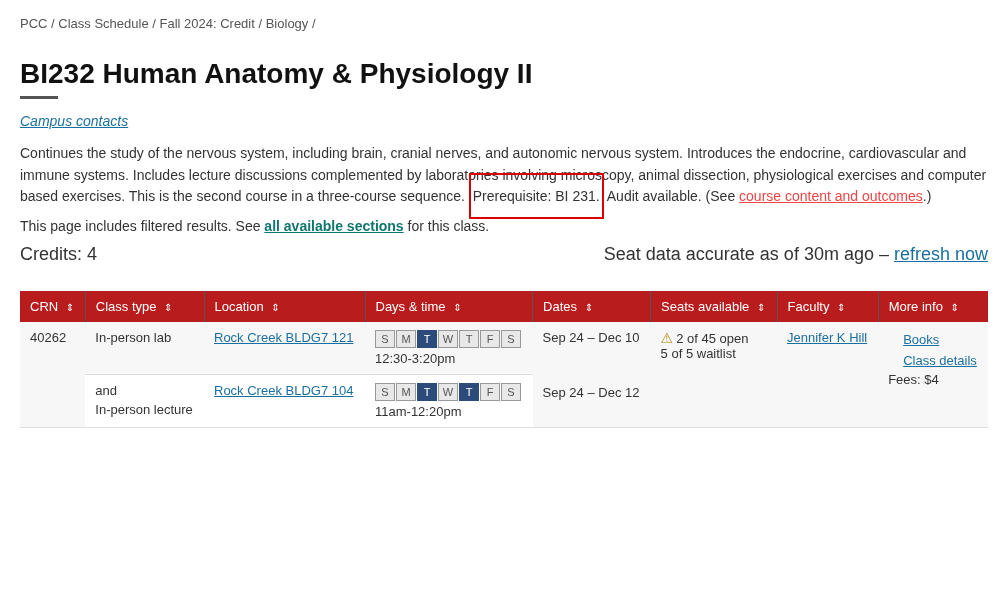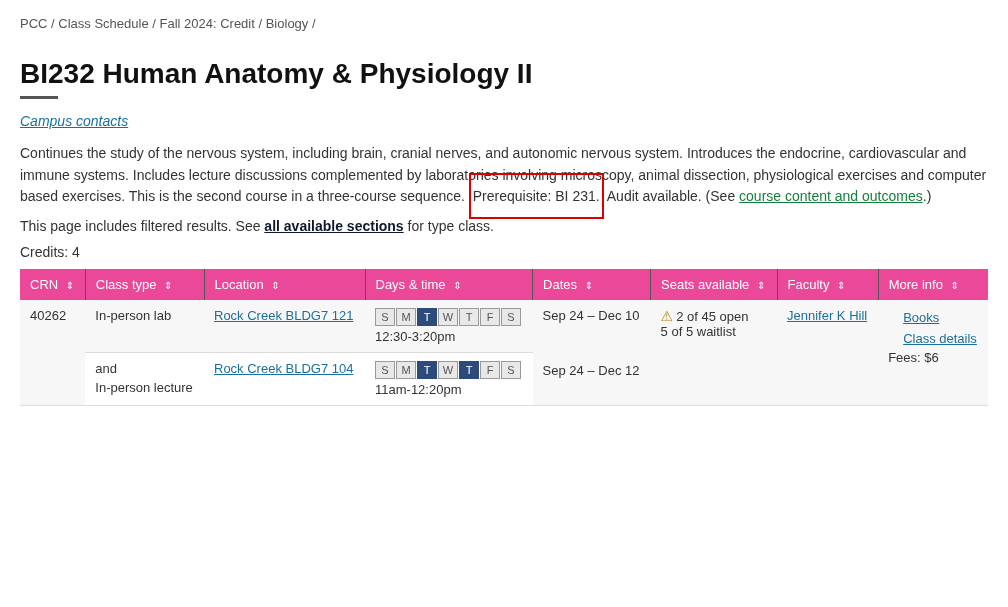--- a/index.html
+++ b/index.html
@@ -46,63 +46,63 @@
       font-size: 14px;
     }
 
     
     .description {
       font-size: 14px;
       line-height: 1.55;
       margin-bottom: 10px;
     }
     .description a {
-      color: #15803d;
+      color: #ef4444;
       text-decoration: underline;
     }
     .prereq-highlight {
       display: inline;
       border: 2px solid #d00;
       padding: 13px 2px;
     }
 
     
     .filtered-note {
       font-size: 14px;
       margin-bottom: 10px;
     }
     .filtered-note a {
-      color: #0f172a;
+      color: #0f766e;
       font-weight: bold;
       text-decoration: underline;
     }
 
     
     .credits-row {
       display: flex;
       justify-content: space-between;
       align-items: center;
-      margin-bottom: 9px;
-      font-size: 14px;
+      margin-bottom: 26px;
+      font-size: 18px;
     }
     .credits-label { font-weight: normal; }
     .seat-info { color: #333; }
     .seat-info a {
       color: #1a6fa0;
       text-decoration: underline;
     }
 
     
     .schedule-table {
       width: 100%;
       border-collapse: collapse;
       font-size: 13px;
     }
     .schedule-table thead tr {
-      background: #ec4899;
+      background: #b91c1c;
       color: #fff;
     }
     .schedule-table thead th {
       padding: 8px 10px;
       text-align: left;
       font-weight: normal;
       border-right: 1px solid #555;
       white-space: nowrap;
     }
     .schedule-table thead th:last-child { border-right: none; }
@@ -192,25 +192,28 @@
   <a href="#">Campus contacts</a>
 </div>
 
 <p class="description">
   <span>Continues the study of the nervous system, including brain, cranial nerves, and autonomic nervous system. Introduces the endocrine, cardiovascular and immune systems. Includes lecture discussions complemented by laboratories involving microscopy, animal dissection, physiological exercises and computer based exercises. This is the second course in a three-course sequence.</span>
   <span> <span class="prereq-highlight">Prerequisite: BI 231.</span></span>
   <span> Audit available. (See </span><a href="#">course content and outcomes</a><span>.)</span>
 </p>
 
 <p class="filtered-note">
-  <span>This page includes filtered results. See </span><a href="#">all available sections</a><span> for type class.</span>
+  <span>This page includes filtered results. See </span><a href="#">all available sections</a><span> for this class.</span>
 </p>
 
 <div class="credits-row">
   <span class="credits-label">Credits: 4</span>
+  <span class="seat-info">
+    <span>Seat data accurate as of 30m ago – </span><a href="#">refresh now</a>
+  </span>
 </div>
 
 <table class="schedule-table">
   <thead>
     <tr>
       <th>CRN <span class="sort-arrow">⇕</span></th>
       <th>Class type <span class="sort-arrow">⇕</span></th>
       <th>Location <span class="sort-arrow">⇕</span></th>
       <th>Days &amp; time <span class="sort-arrow">⇕</span></th>
       <th>Dates <span class="sort-arrow">⇕</span></th>
@@ -241,21 +244,21 @@
         <td rowspan="2">
           <div style="margin-bottom: 40px;">Sep 24 – Dec 10</div>
           <div>Sep 24 – Dec 12</div>
         </td>
         <td rowspan="2"><span class="seats-warning">⚠</span><span>2 of 45 open</span><br><span>5 of 5 waitlist</span></td>
         <td rowspan="2"><a class="faculty-link" href="#">Jennifer K Hill</a></td>
         <td rowspan="2">
           <div class="more-info-links">
             <a href="#">Books</a>
             <a href="#">Class details</a>
-            <div>Fees: $6</div>
+            <div>Fees: $4</div>
           </div>
         </td>
       </tr>
       <tr>
         <td>
           <div style="margin-bottom: 4px;">and</div>
           <div>In-person lecture</div>
         </td>
         <td>
           <a class="location-link" href="#">Rock Creek BLDG7 104</a>

